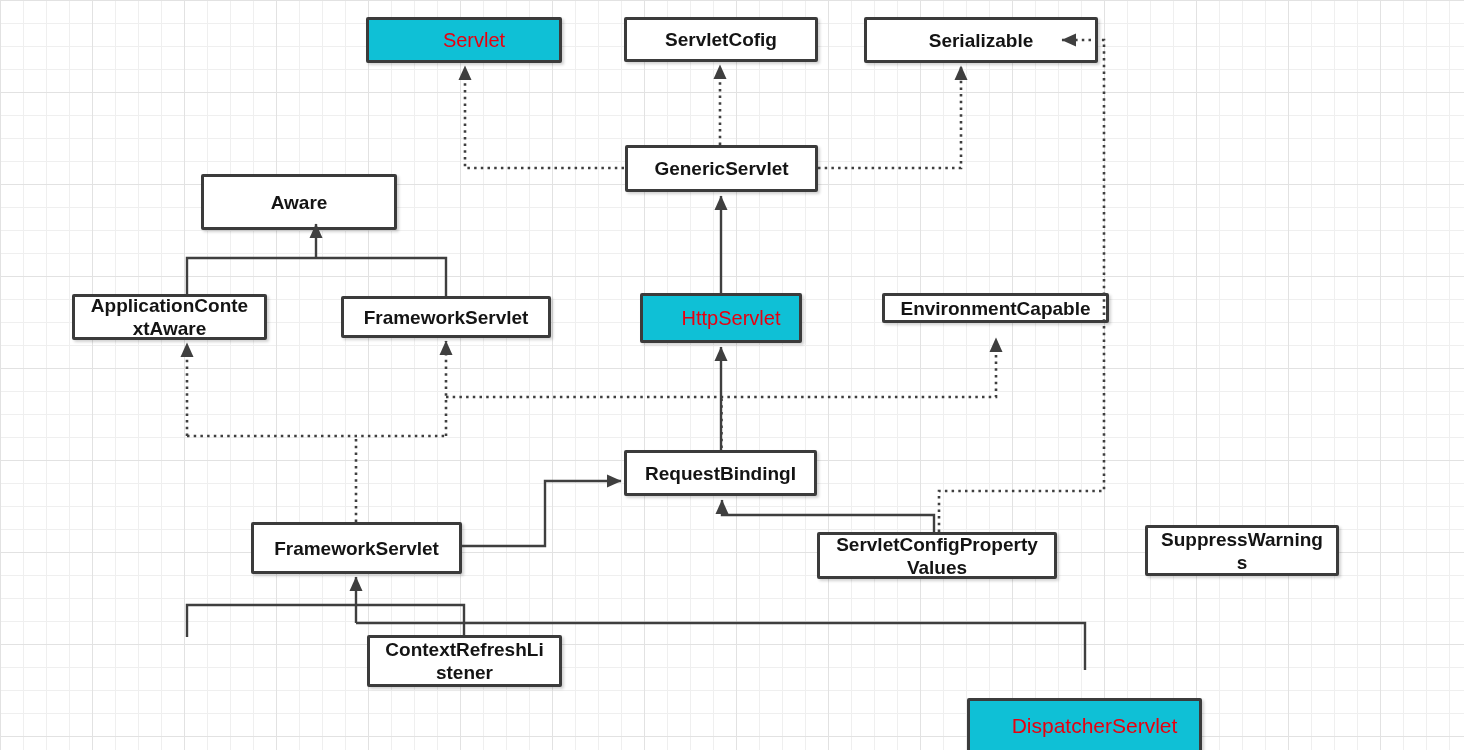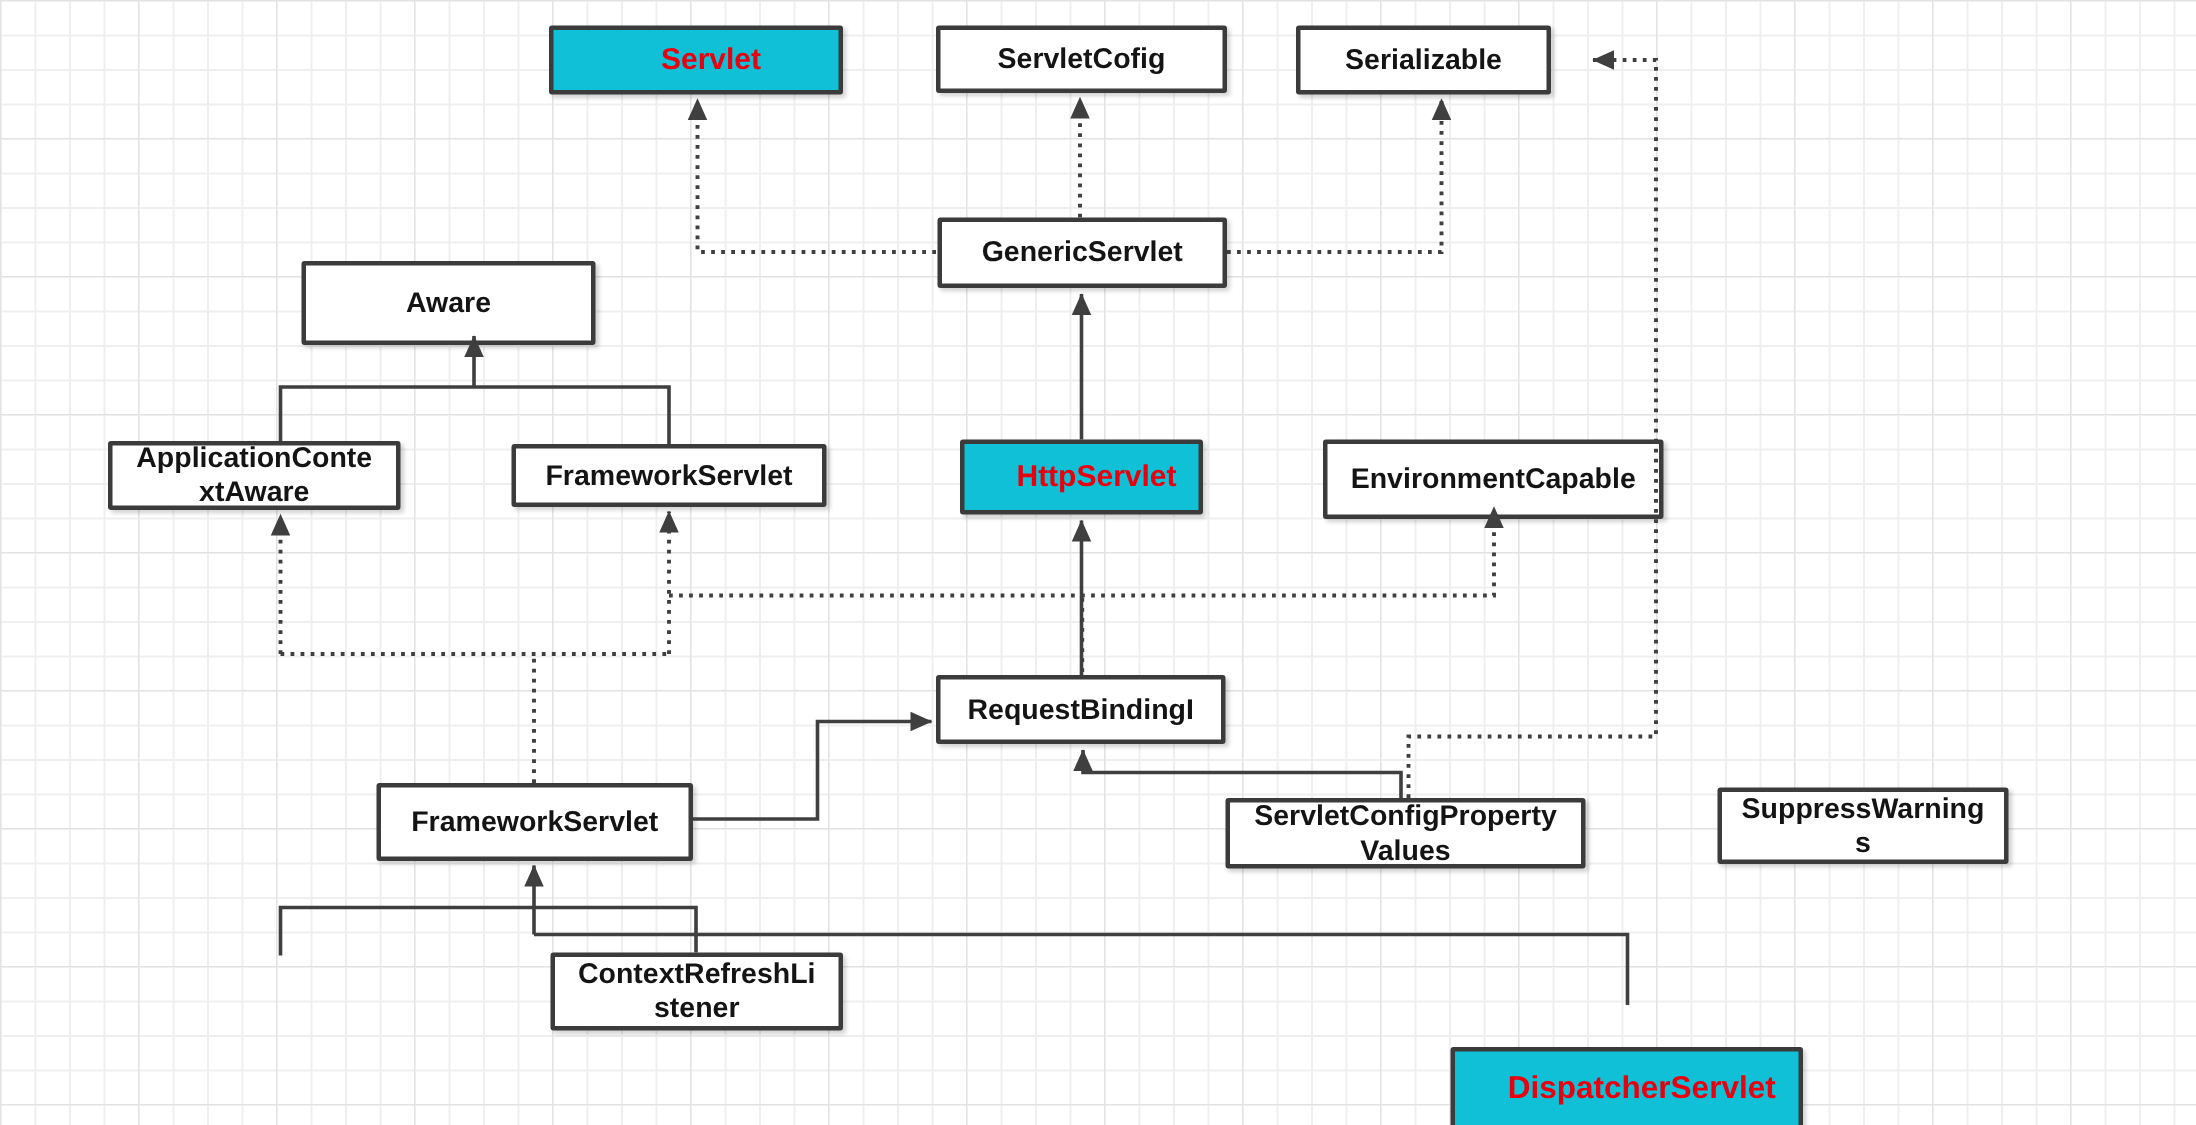--- a/index.html
+++ b/index.html
@@ -22,41 +22,41 @@
     background:#ffffff;color:#141414;
     display:flex;align-items:center;justify-content:center;
     text-align:center;font-size:19px;line-height:23px;
     white-space:pre-line;
     box-shadow:2px 2px 3px rgba(0,0,0,0.18);
     z-index:1;
     font-weight:bold;
   }
   .node.accent{
     background:#0fc0d6;color:#e8000f;
-    font-weight:bold;font-size:20px;padding-left:20px;
+    font-weight:normal;font-size:20px;padding-left:20px;
   }
   svg.edges{position:absolute;left:0;top:0;z-index:2;pointer-events:none;}
   .edge-solid{fill:none;stroke:#3f3f3f;stroke-width:2.4;}
   .edge-dotted{fill:none;stroke:#3f3f3f;stroke-width:2.6;stroke-dasharray:2.5 4.2;}
 </style>
 </head>
 <body>
 
 <div class="canvas">
 
   <div class="node accent" style="left:366px;top:17px;width:196px;height:46px">Servlet</div>
   <div class="node" style="left:624px;top:17px;width:194px;height:45px">ServletCofig</div>
-  <div class="node" style="left:864px;top:17px;width:170px;height:46px">Serializable</div>
+  <div class="node" style="left:864px;top:17px;width:234px;height:46px">Serializable</div>
   <div class="node" style="left:625px;top:145px;width:193px;height:47px">GenericServlet</div>
   <div class="node" style="left:201px;top:174px;width:196px;height:56px">Aware</div>
   <div class="node" style="left:72px;top:294px;width:195px;height:46px">ApplicationConte
 xtAware</div>
   <div class="node" style="left:341px;top:296px;width:210px;height:42px">FrameworkServlet</div>
   <div class="node accent" style="left:640px;top:293px;width:162px;height:50px">HttpServlet</div>
-  <div class="node" style="left:882px;top:293px;width:227px;height:53px">EnvironmentCapable</div>
+  <div class="node" style="left:882px;top:293px;width:227px;height:30px">EnvironmentCapable</div>
   <div class="node" style="left:624px;top:450px;width:193px;height:46px">RequestBindingI</div>
   <div class="node" style="left:251px;top:522px;width:211px;height:52px">FrameworkServlet</div>
   <div class="node" style="left:817px;top:532px;width:240px;height:47px">ServletConfigProperty
 Values</div>
   <div class="node" style="left:1145px;top:525px;width:194px;height:51px">SuppressWarning
 s</div>
   <div class="node" style="left:367px;top:635px;width:195px;height:52px">ContextRefreshLi
 stener</div>
   <div class="node accent" style="left:967px;top:698px;width:235px;height:55px;font-size:21px">DispatcherServlet</div>
 

